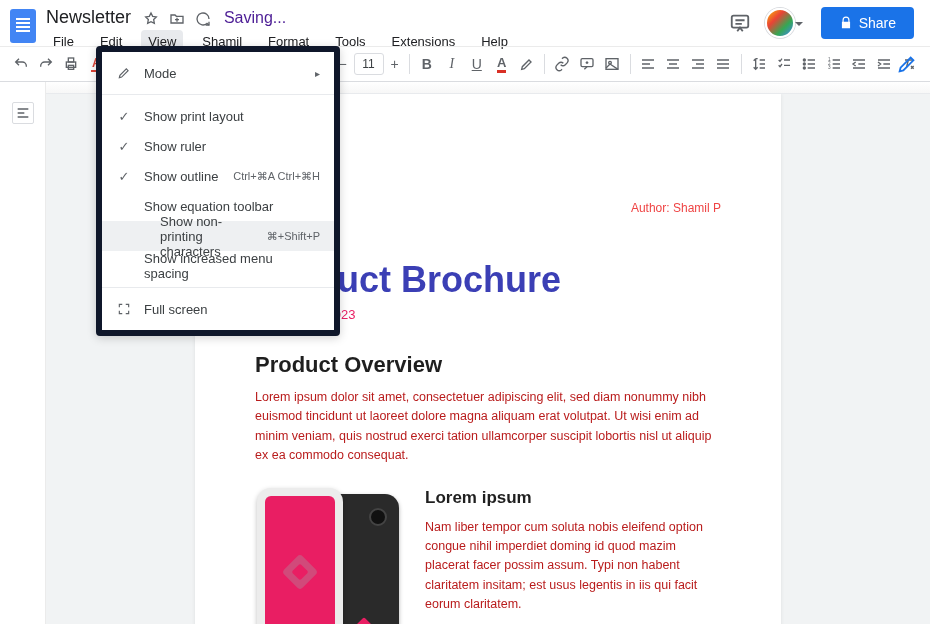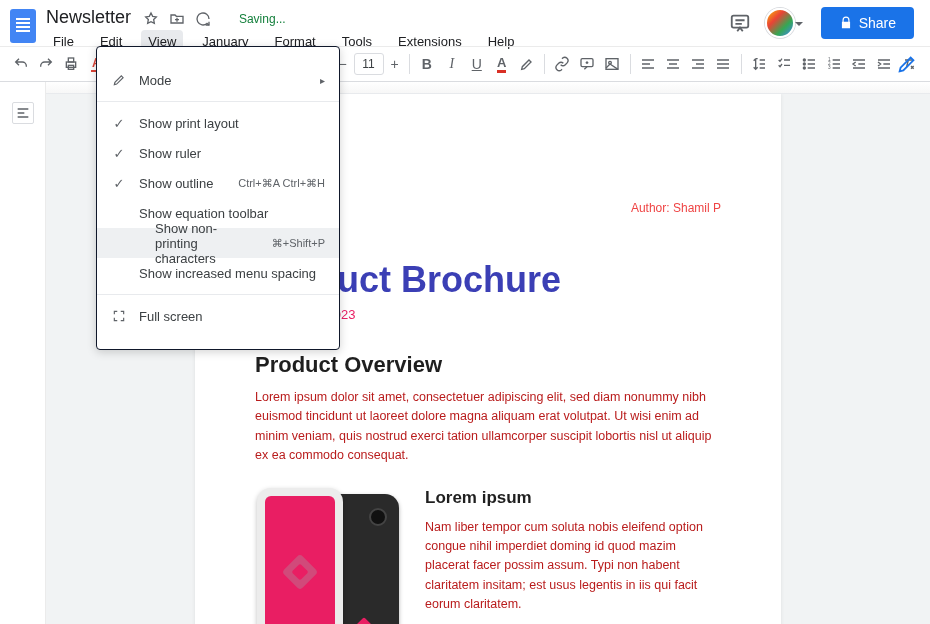--- a/index.html
+++ b/index.html
@@ -6,42 +6,42 @@
 body { font-family: Arial, "Helvetica Neue", sans-serif; background: #fff; color: #3c4043; overflow: hidden; width: 930px; height: 624px; position: relative; }
 
 
 .header { display: flex; align-items: flex-start; padding: 7px 16px 0 10px; height: 46px; }
 .docs-logo { width: 26px; height: 34px; background: #4285f4; border-radius: 3px; position: relative; margin-right: 10px; margin-top: 2px; }
 .docs-logo::before { content:""; position:absolute; left:6px; right:6px; top:9px; height:2px; background:#fff; box-shadow:0 4px 0 #fff,0 8px 0 #fff,0 12px 0 #fff; }
 .title-area { flex:1; }
 .doc-title { font-size:18px; color:#202124; display:inline-block; margin-right:8px; }
 .title-icons { display:inline-flex; gap:10px; vertical-align:middle; color:#5f6368; }
 .title-icons svg { width:16px; height:16px; }
-.saving { font-size:12px; color:#15803d; margin-left:23px; }
+.saving { font-size:16px; color:#4c1d95; margin-left:8px; }
 .menubar { display:flex; gap:12px; margin-top:2px; }
 .menu-item { font-size:13px; color:#202124; padding:4px 7px; border-radius:4px; cursor:pointer; }
 .menu-item.open { background:#e8eaed; }
 .header-right { display:flex; align-items:center; gap:14px; }
 .comment-ico { width:22px; height:22px; color:#5f6368; }
 .avatar { width:30px; height:30px; border-radius:50%; background:linear-gradient(135deg,#fbbc04,#ea4335,#34a853,#4285f4); border:2px solid #fff; box-shadow:0 0 0 1px #dadce0; position:relative; }
 .avatar::after { content:""; position:absolute; right:-10px; top:12px; border:4px solid transparent; border-top-color:#5f6368; }
 .share-btn { background:#1a73e8; color:#fff; border:none; border-radius:4px; padding:8px 18px; font-size:14px; font-weight:500; display:flex; align-items:center; gap:6px; cursor:pointer; }
 
 
 .toolbar { height:36px; border-top:1px solid #ebebeb; border-bottom:1px solid #dadce0; display:flex; align-items:center; padding:0 10px; gap:2px; position:relative; }
 .tb { width:26px; height:26px; display:flex; align-items:center; justify-content:center; color:#5f6368; border-radius:3px; cursor:pointer; }
 .tb svg { width:16px; height:16px; }
 .sep { width:1px; height:20px; background:#dadce0; margin:0 4px; }
 .font-size { display:flex; align-items:center; gap:3px; }
 .font-size .box { width:30px; height:22px; border:1px solid #dadce0; border-radius:3px; font-size:12px; display:flex; align-items:center; justify-content:center; }
 .font-size .pm { width:16px; text-align:center; font-size:14px; color:#5f6368; cursor:pointer; }
 .edit-mode { position:absolute; right:12px; width:22px; height:22px; color:#1a73e8; }
 
 
-.dropdown { position:absolute; left:96px; top:46px; width:244px; background:#fff; border:1px solid #0f172a; border-radius:4px; box-shadow:0 2px 10px rgba(0,0,0,.18); z-index:50; padding:18px 0; font-size:13px; }
+.dropdown { position:absolute; left:96px; top:46px; width:244px; background:#fff; border:6px solid #0f172a; border-radius:4px; box-shadow:0 2px 10px rgba(0,0,0,.18); z-index:50; padding:6px 0; font-size:13px; }
 .dd-item { display:flex; align-items:center; height:30px; padding:0 14px 0 12px; cursor:pointer; color:#3c4043; }
 .dd-item:hover,.dd-item.hover { background:#eef0f2;gap:16px; }
 .dd-ico { width:20px; margin-right:10px; display:flex; align-items:center; justify-content:center; color:#5f6368; }
 .dd-label { flex:1; }
 .dd-shortcut { font-size:11px; color:#5f6368; }
 .dd-arrow { font-size:10px; color:#5f6368; }
 .dd-sep { height:1px; background:#e8eaed; margin:6px 0; }
 
 
 .left-rail { position:absolute; left:0; top:82px; bottom:0; width:46px; border-right:1px solid #ebebeb; display:flex; flex-direction:column; align-items:center; padding-top:20px; }
@@ -98,21 +98,21 @@
             <path d="M21 12a9 9 0 10-3 6.7L21 21"></path>
             <path d="M21 16v5h-5"></path>
           </svg>
       </span>
       <span class="saving">Saving...</span>
     </div>
     <div class="menubar">
       <div class="menu-item">File</div>
       <div class="menu-item">Edit</div>
       <div class="menu-item open">View</div>
-      <div class="menu-item">January</div>
+      <div class="menu-item">Shamil</div>
       <div class="menu-item">Format</div>
       <div class="menu-item">Tools</div>
       <div class="menu-item">Extensions</div>
       <div class="menu-item">Help</div>
     </div>
   </div>
   <div class="header-right">
     <svg class="comment-ico" viewBox="0 0 24 24" fill="none" stroke="currentColor" stroke-width="2">
         <rect x="3" y="4" width="18" height="13" rx="2"></rect>
         <path d="M9 21l3-4 3 4M7 9h10M7 13h7"></path>

